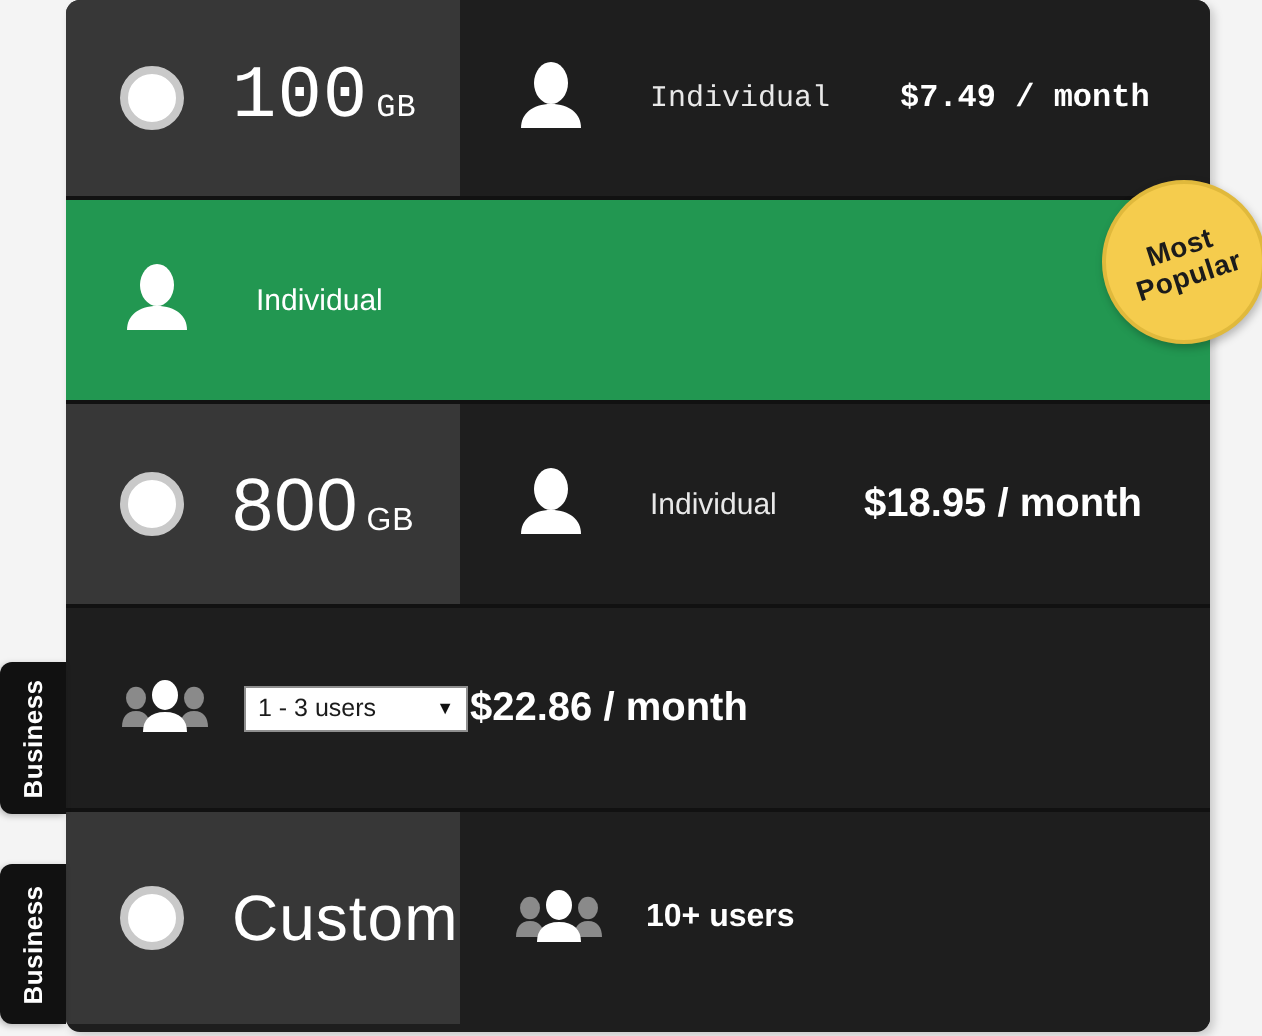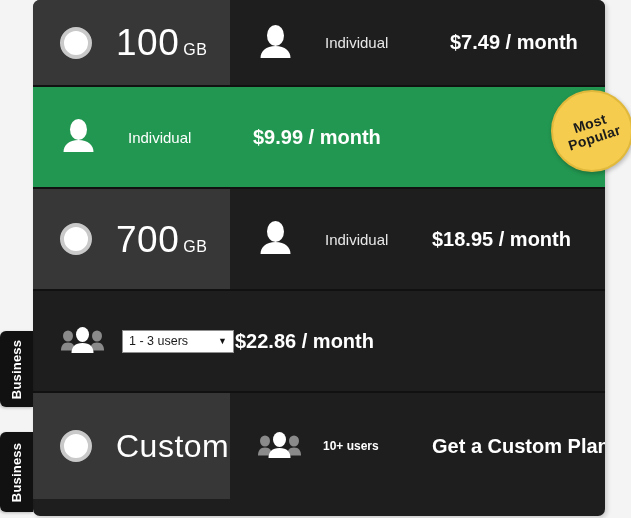--- a/index.html
+++ b/index.html
@@ -31,21 +31,21 @@
 
   .plan-row {
     position: relative;
     display: flex;
     width: 100%;
     height: 102px;
     box-sizing: border-box;
     border-bottom: 2px solid #111111;
   }
   .plan-row:last-child { border-bottom: none; }
-  .plan-row.r0 { height: 87px; }
+  .plan-row.r0 { height: 100px; font-family: Liberation Mono, monospace; }
   .plan-row.r4 { height: 106px; }
 
   
   .row-left {
     width: 197px;
     flex: 0 0 197px;
     background: #373737;
     display: flex;
     align-items: center;
     box-sizing: border-box;
@@ -116,29 +116,29 @@
   .user-type {
     margin-left: 32px;
     color: #e8e8e8;
     font-size: 15px;
     font-weight: 400;
     white-space: nowrap;
   }
   .plan-row.selected .user-type { color: #ffffff; }
 
   .user-type.small {
-    font-size: 12px;
+    font-size: 16px;
     font-weight: 700;
     color: #ffffff;
     margin-left: 22px;
   }
 
   .price {
     color: #ffffff;
-    font-size: 20px;
+    font-size: 16px;
     font-weight: 700;
     white-space: nowrap;
     position: absolute;
     left: 220px;
   }
   .price.wide { left: 202px; font-size: 20px; }
 
   
   .user-select {
     margin-left: 18px;
@@ -240,31 +240,30 @@
 
   <div class="plan-row r1 selected">
     <div class="row-right">
       <span class="user-icon">
         <svg width="35" height="36" viewBox="0 0 35 36">
             <ellipse cx="17.5" cy="10.5" rx="8.5" ry="10.5" fill="#ffffff"></ellipse>
             <path d="M17.5 21 C8 21 2.5 26 2.5 33 L32.5 33 C32.5 26 27 21 17.5 21 Z" fill="#ffffff"></path>
           </svg>
       </span>
       <span class="user-type">Individual</span>
-      <span class="price">$9.99 / month</span>
     </div>
   </div>
 
   <div class="plan-row r2">
     <div class="row-left">
       <div class="radio">
         
       </div>
       <div class="storage">
-        <span class="amount">700</span><span class="unit">GB</span>
+        <span class="amount">800</span><span class="unit">GB</span>
       </div>
     </div>
     <div class="row-right">
       <span class="user-icon">
         <svg width="35" height="36" viewBox="0 0 35 36">
             <ellipse cx="17.5" cy="10.5" rx="8.5" ry="10.5" fill="#ffffff"></ellipse>
             <path d="M17.5 21 C8 21 2.5 26 2.5 33 L32.5 33 C32.5 26 27 21 17.5 21 Z" fill="#ffffff"></path>
           </svg>
       </span>
       <span class="user-type">Individual</span>
@@ -306,21 +305,20 @@
         <svg width="43" height="28" viewBox="0 0 43 28">
           <ellipse cx="7" cy="9" rx="5" ry="5.6" fill="#8a8a8a"></ellipse>
           <path d="M7 15.5 C2 15.5 0 19 0 23.5 L14 23.5 C14 19 12 15.5 7 15.5 Z" fill="#8a8a8a"></path>
           <ellipse cx="36" cy="9" rx="5" ry="5.6" fill="#8a8a8a"></ellipse>
           <path d="M36 15.5 C31 15.5 29 19 29 23.5 L43 23.5 C43 19 41 15.5 36 15.5 Z" fill="#8a8a8a"></path>
           <ellipse cx="21.5" cy="7.5" rx="6.5" ry="7.5" fill="#ffffff"></ellipse>
           <path d="M21.5 16 C14 16 10.5 20 10.5 26 L32.5 26 C32.5 20 29 16 21.5 16 Z" fill="#ffffff"></path>
         </svg>
       </span>
       <span class="user-type small">10+ users</span>
-      <span class="price wide">Get a Custom Plan</span>
     </div>
   </div>
 
 </div>
 
 <div id="most-popular-badge">
   <span class="badge-text">
     <span>Most</span><br>
     <span>Popular</span>
   </span>

